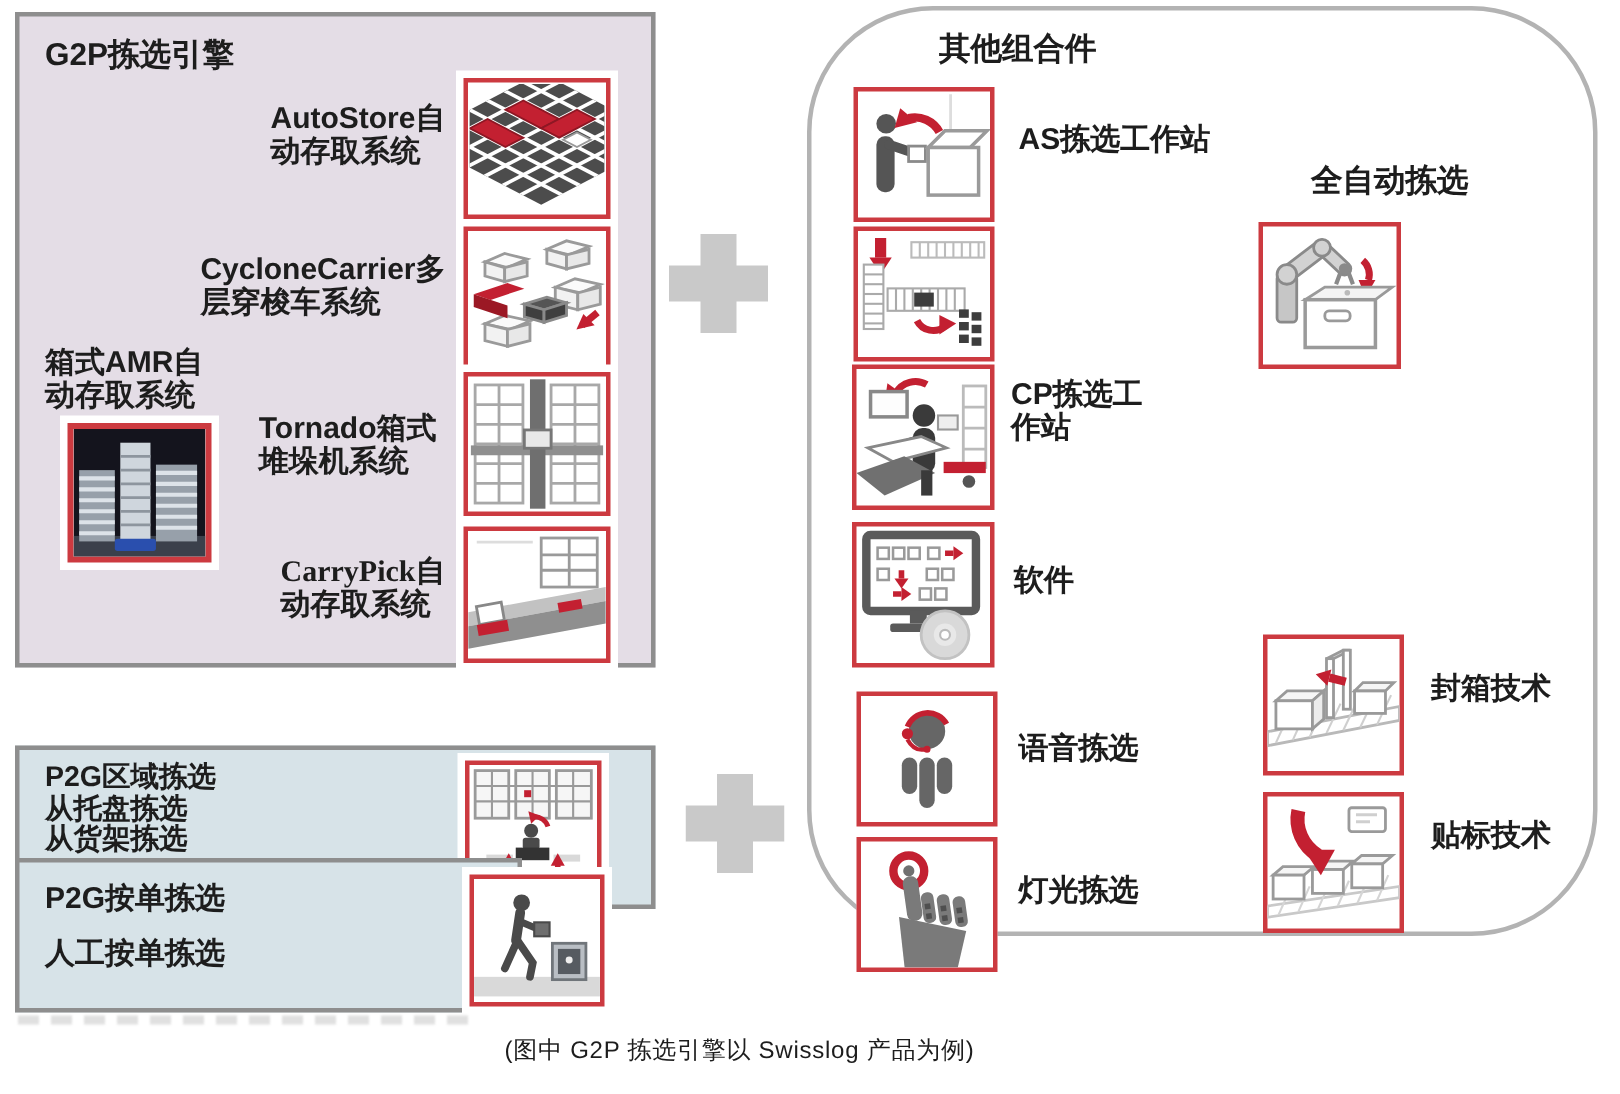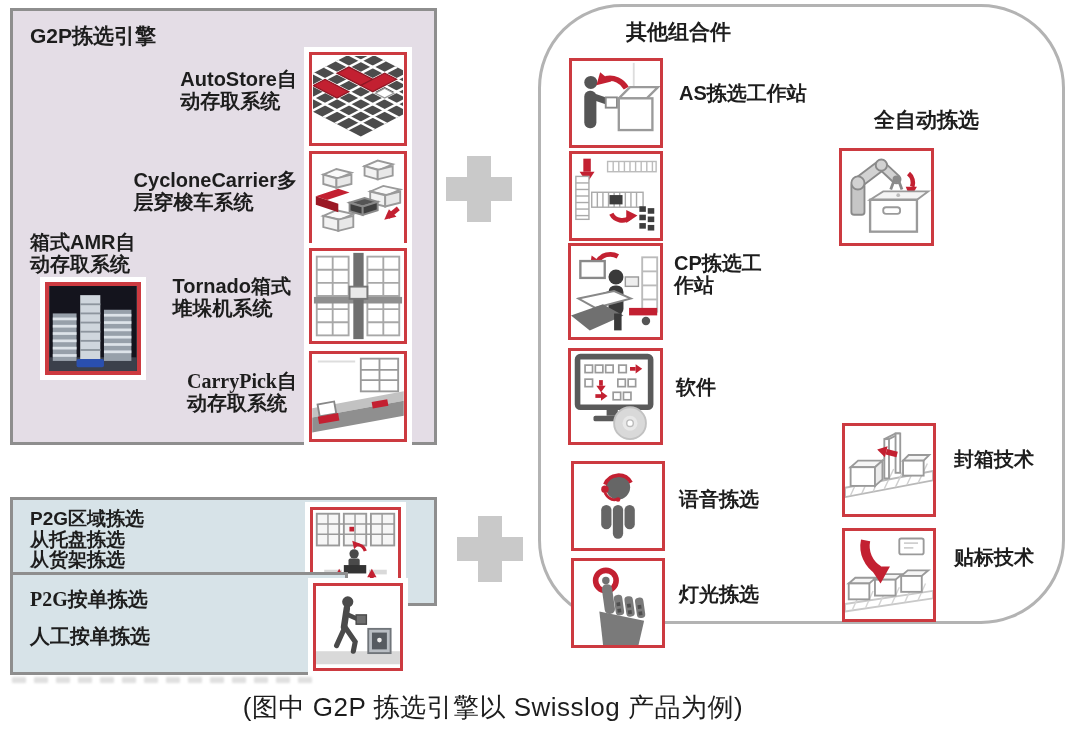--- a/index.html
+++ b/index.html
@@ -11,21 +11,21 @@
   .rounded{border:3px solid #b3b3b3;border-radius:84px;background:#fff;}
   .ptitle{position:absolute;font-size:21px;font-weight:bold;white-space:pre-line;}
   .lbl{position:absolute;font-size:20px;font-weight:bold;line-height:22px;white-space:pre-line;}
   .lbl.r{text-align:left;}
   .iconbox{position:absolute;box-sizing:border-box;background:#fff;border:3px solid #cc3a40;}
   .halo{box-shadow:0 0 0 5px #fff;}
   .iconbox svg{display:block;width:100%;height:100%;}
   .plus{position:absolute;width:66px;height:66px;}
   .plus svg{display:block;width:100%;height:100%;}
   .caption{position:absolute;left:0;top:690px;width:986px;text-align:center;
-           font-size:26px;font-weight:500;letter-spacing:.5px;}
+           font-size:16px;font-weight:500;letter-spacing:.5px;}
   .watermark{position:absolute;left:12px;top:677px;width:300px;height:6px;opacity:.3;
              filter:blur(.8px);
              background:repeating-linear-gradient(90deg,#9a9a9a 0 14px,transparent 14px 22px);}
 </style>
 </head>
 <body>
 
 <div class="stage">
 
   <div class="panel lavender" style="left:10px;top:8px;width:427px;height:437px;">
@@ -213,21 +213,21 @@
           <path d="M12 80h16v-9"></path>
             <path d="M79 80H63v-9"></path>
         </g>
         <polygon points="23,72 33,72 28,63" fill="#c32031"></polygon>
         <polygon points="58,72 68,72 63,63" fill="#c32031"></polygon>
         <rect x="4" y="83" width="83" height="4" fill="#e3e3e3"></rect>
       </svg>
     </div>
   </div>
 
-  <div class="panel blue" style="left:10px;top:572px;width:338px;height:103px;font-family:Liberation Serif, serif;">
+  <div class="panel blue" style="left:10px;top:572px;width:338px;height:103px;">
     <div class="lbl" style="left:17px;top:13px;">P2G按单拣选</div>
     <div class="lbl" style="left:17px;top:50px;">人工按单拣选</div>
     <div class="iconbox halo" style="left:300px;top:8px;width:90px;height:88px;">
       <svg viewBox="0 0 90 88">
         <rect x="0" y="70" width="90" height="14" fill="#d9d9d9"></rect>
         <rect x="56" y="46" width="24" height="26" fill="#b9bec4" stroke="#70757a" stroke-width="2"></rect>
         <rect x="60" y="50" width="16" height="18" fill="#565b61"></rect>
         <circle cx="68" cy="58" r="2.5" fill="#eee"></circle>
         <g stroke="#4a4a4a" stroke-linecap="round" fill="none">
           <circle cx="34" cy="17" r="6" fill="#4a4a4a" stroke="none"></circle>

